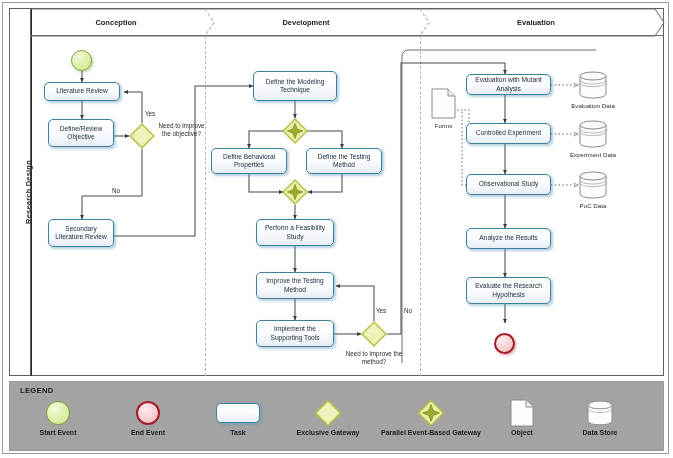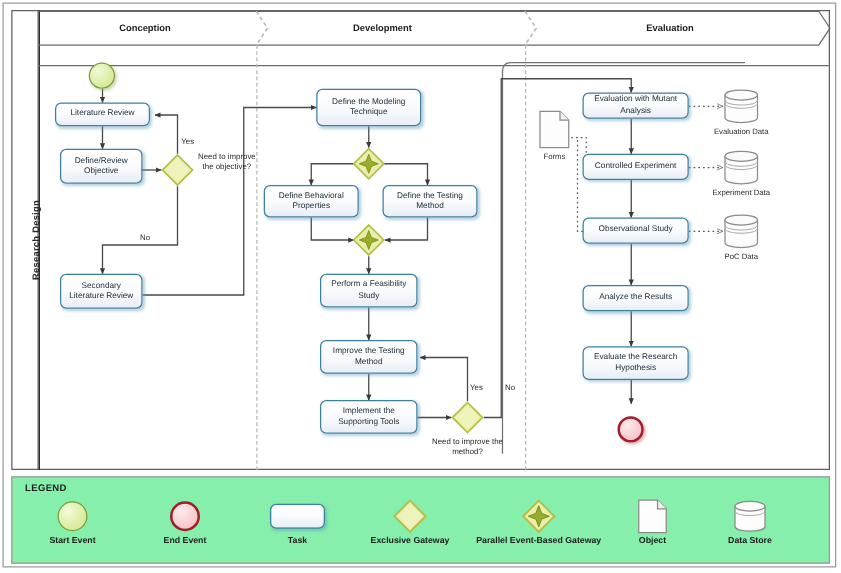--- a/index.html
+++ b/index.html
@@ -29,21 +29,21 @@
     text-align:center;font-size:7.5px;font-weight:bold;color:#2a2a2a;
     letter-spacing:.2px;line-height:20px;
   }
   .lane-inner-border{
     position:absolute;left:31px;top:8px;width:633px;height:368px;
     border-left:1px solid #2a2a2a;box-sizing:border-box;pointer-events:none;
   }
 
   
   .phase-band{
-    position:absolute;left:31px;top:9px;width:632px;height:44px;
+    position:absolute;left:31px;top:9px;width:632px;height:27px;
     border-bottom:1px solid #6a6a6a;box-sizing:border-box;
   }
   .phase{
     position:absolute;top:0;height:27px;line-height:27px;
     text-align:center;font-size:7.5px;font-weight:bold;color:#1c1c1c;
   }
 
   
   .lane-divider{
     position:absolute;width:0;border-left:1.4px dashed #b8b8b8;
@@ -90,21 +90,21 @@
   .flow-layer{position:absolute;left:0;top:0;width:673px;height:458px;pointer-events:none;}
 
   .edge-label{
     position:absolute;font-size:6.3px;color:#2b2b2b;white-space:nowrap;
   }
   .edge-label.multi{white-space:normal;text-align:center;line-height:1.3;}
 
   
   .legend-box{
     position:absolute;left:9px;top:381px;width:655px;height:70px;
-    border:1px solid #9a9a9a;box-sizing:border-box;background:#86efac;
+    border:1px solid #9a9a9a;box-sizing:border-box;background:#a3a3a3;
   }
   .legend-title{
     position:absolute;left:10px;top:4px;font-size:7.6px;font-weight:bold;color:#1c1c1c;
     letter-spacing:.3px;
   }
   .legend-item{position:absolute;top:18px;text-align:center;}
   .legend-icon-wrap{
     height:26px;display:flex;align-items:center;justify-content:center;
   }
   .legend-caption{

